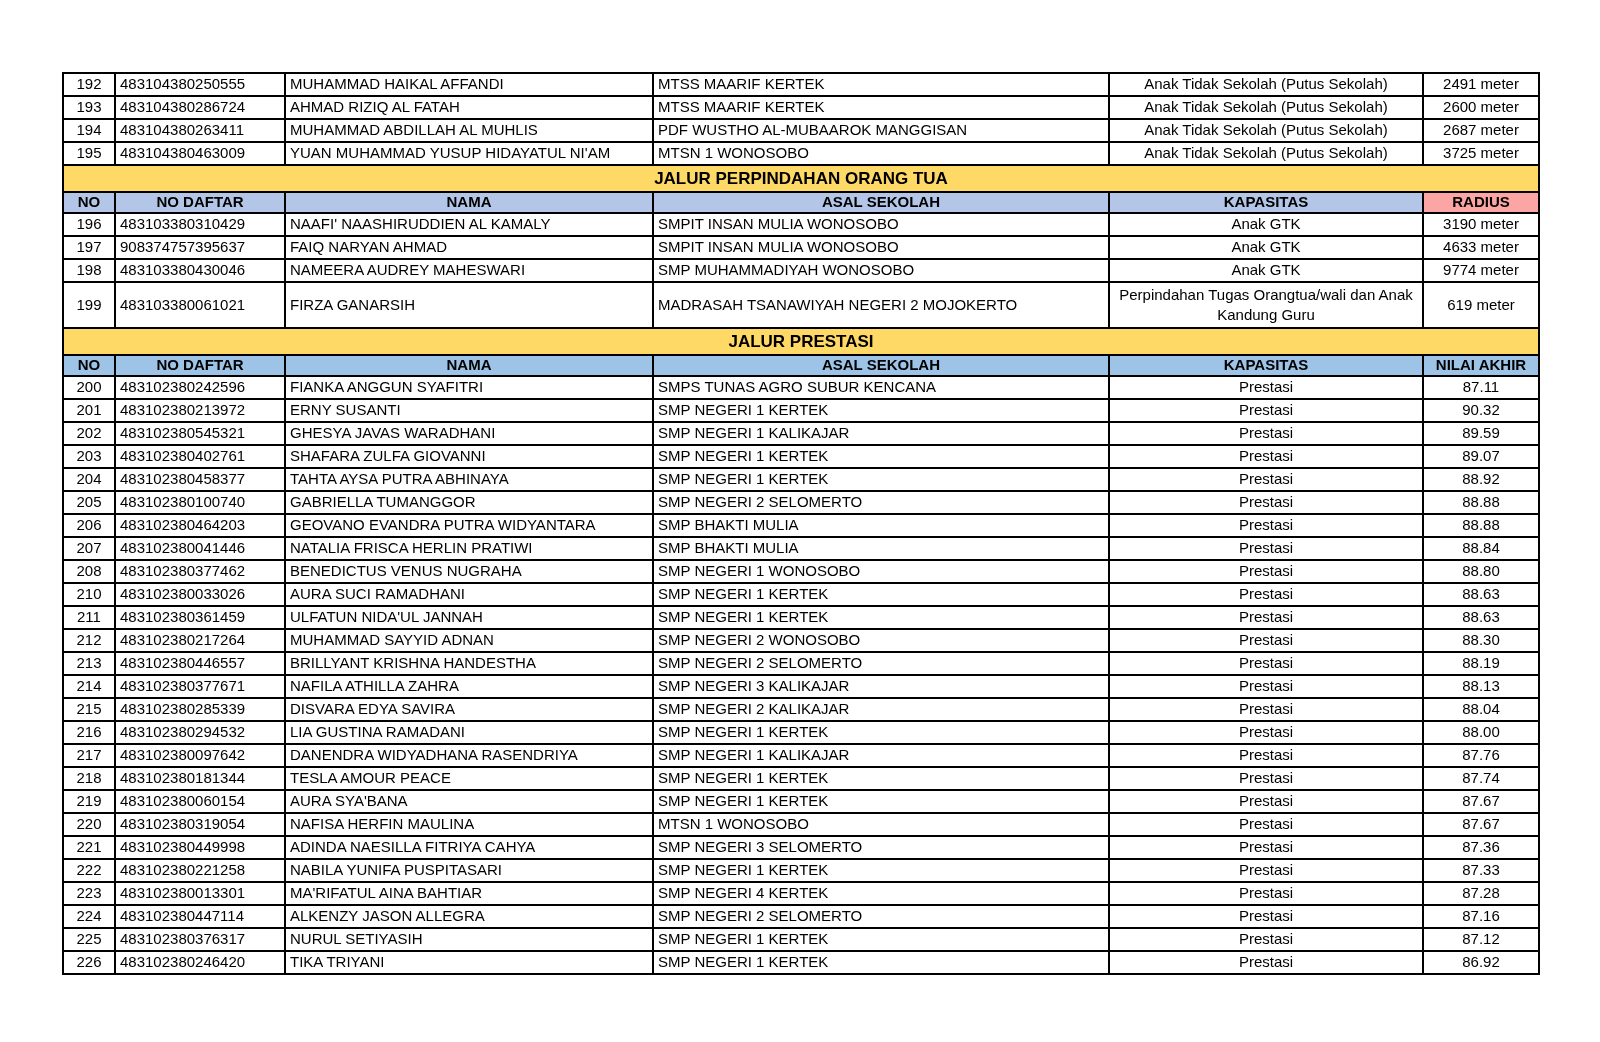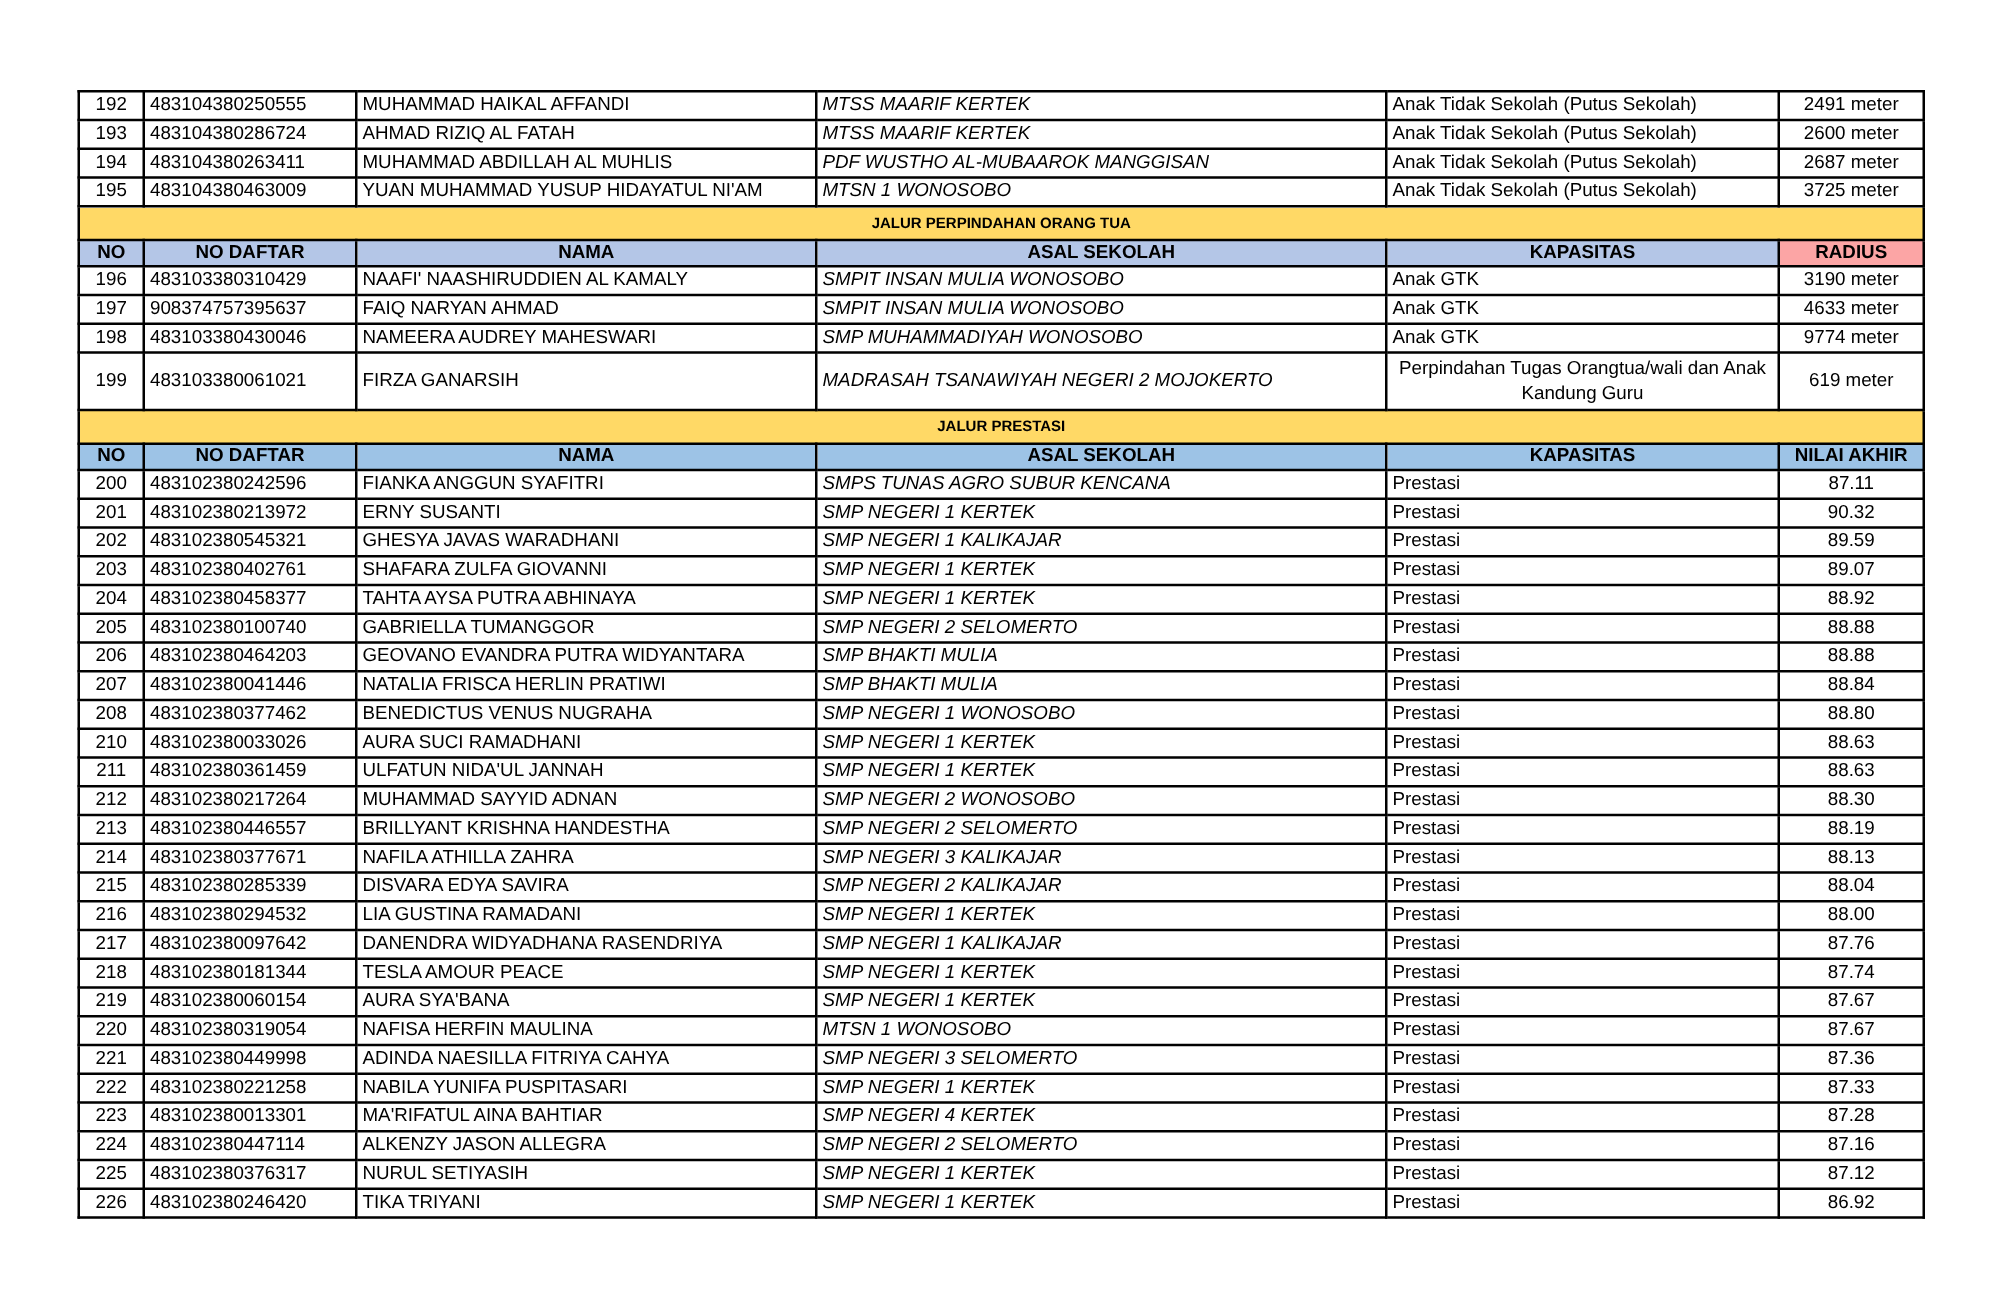--- a/index.html
+++ b/index.html
@@ -33,27 +33,27 @@
   }
   tr.data-row{height:23px;margin-left:31px;}
   tr.header-row{height:20px;}
   tr.header-row th{
     font-weight:bold;text-align:center;
     background:var(--blue1);
   }
   tr.title-row{height:27px;}
   tr.title-row td{
     background:var(--yellow);
-    font-weight:bold;font-size:12px;text-align:center;
+    font-weight:bold;font-size:17px;text-align:center;
   }
   td.c0{text-align:center;}
   td.c1{text-align:left;}
   td.c2{text-align:left;}
-  td.c3{text-align:left;font-style:italic;}
-  td.c4{}
+  td.c3{text-align:left;}
+  td.c4{text-align:center;}
   td.c5{text-align:center;}
   td.wrap-left{
     text-align:center;white-space:normal;line-height:1.35;
     padding:2px 4px;
   }
 </style>
 </head>
 <body>
 
 <div class="table-wrap">

